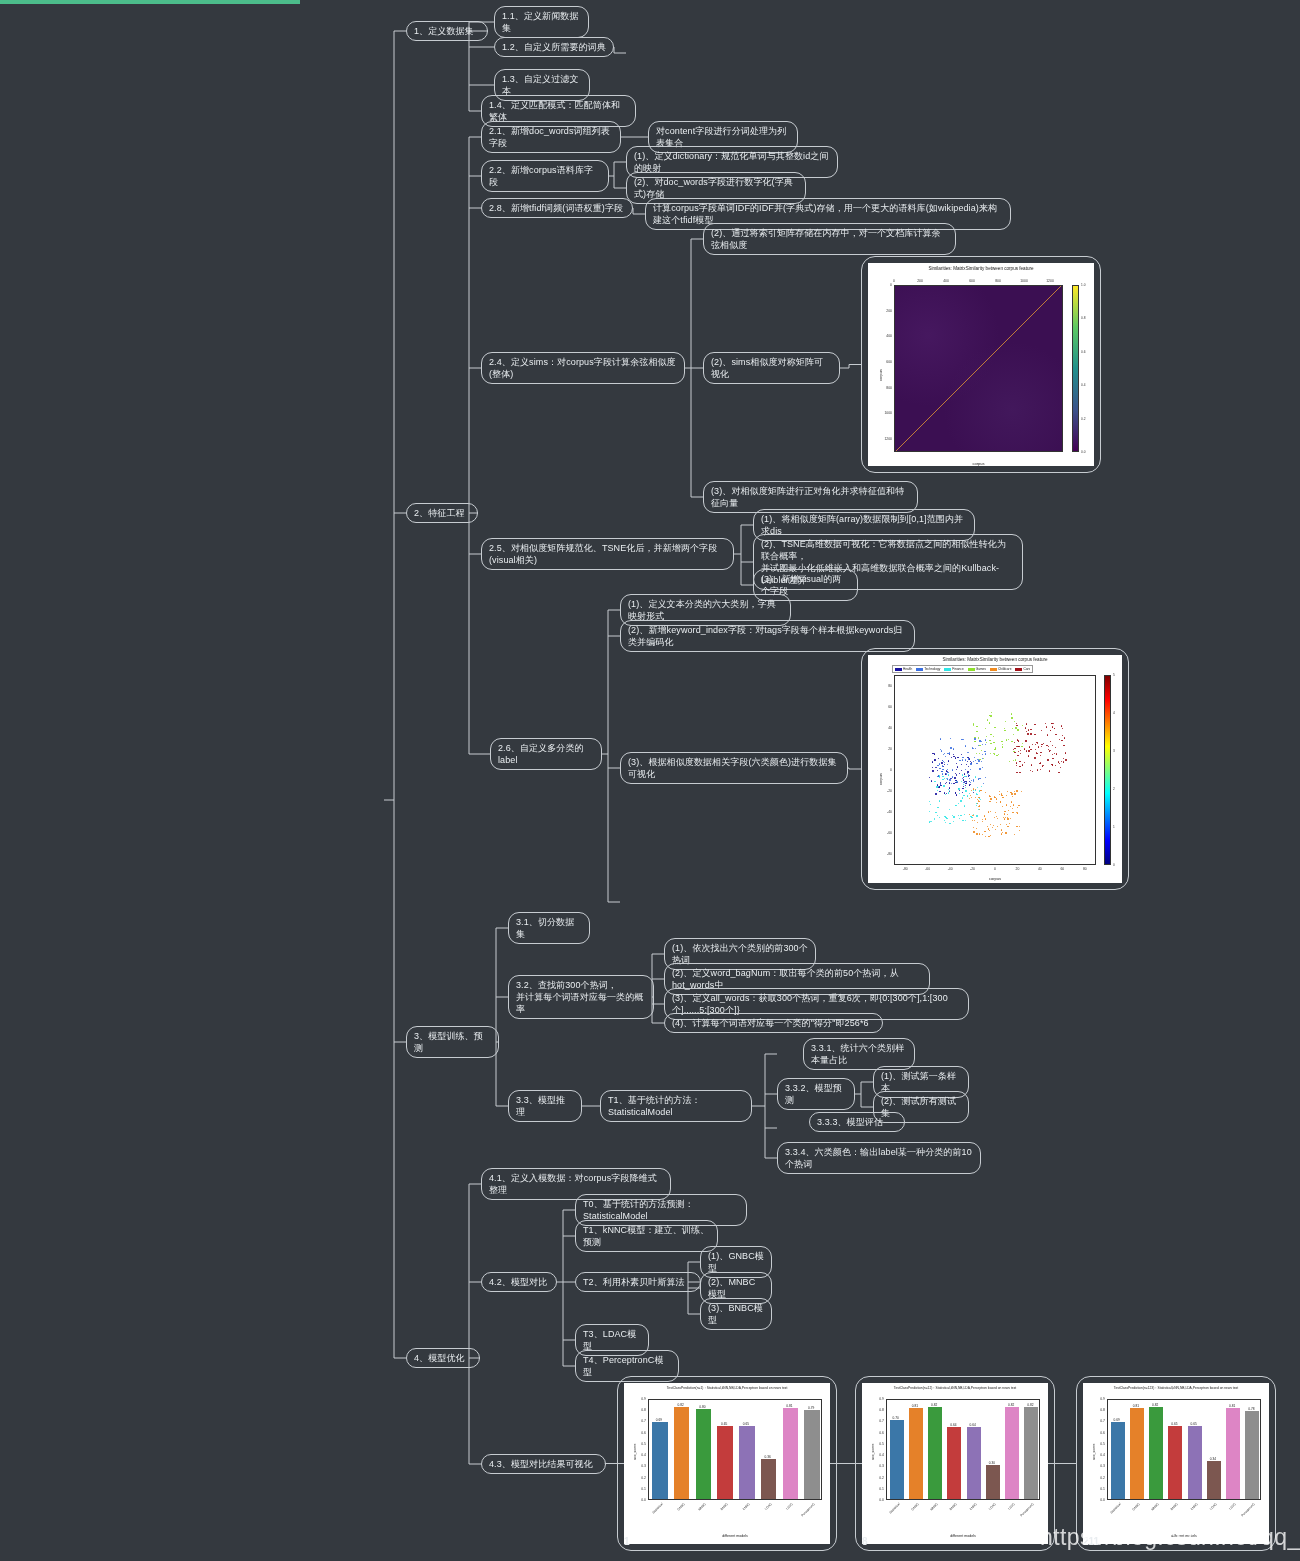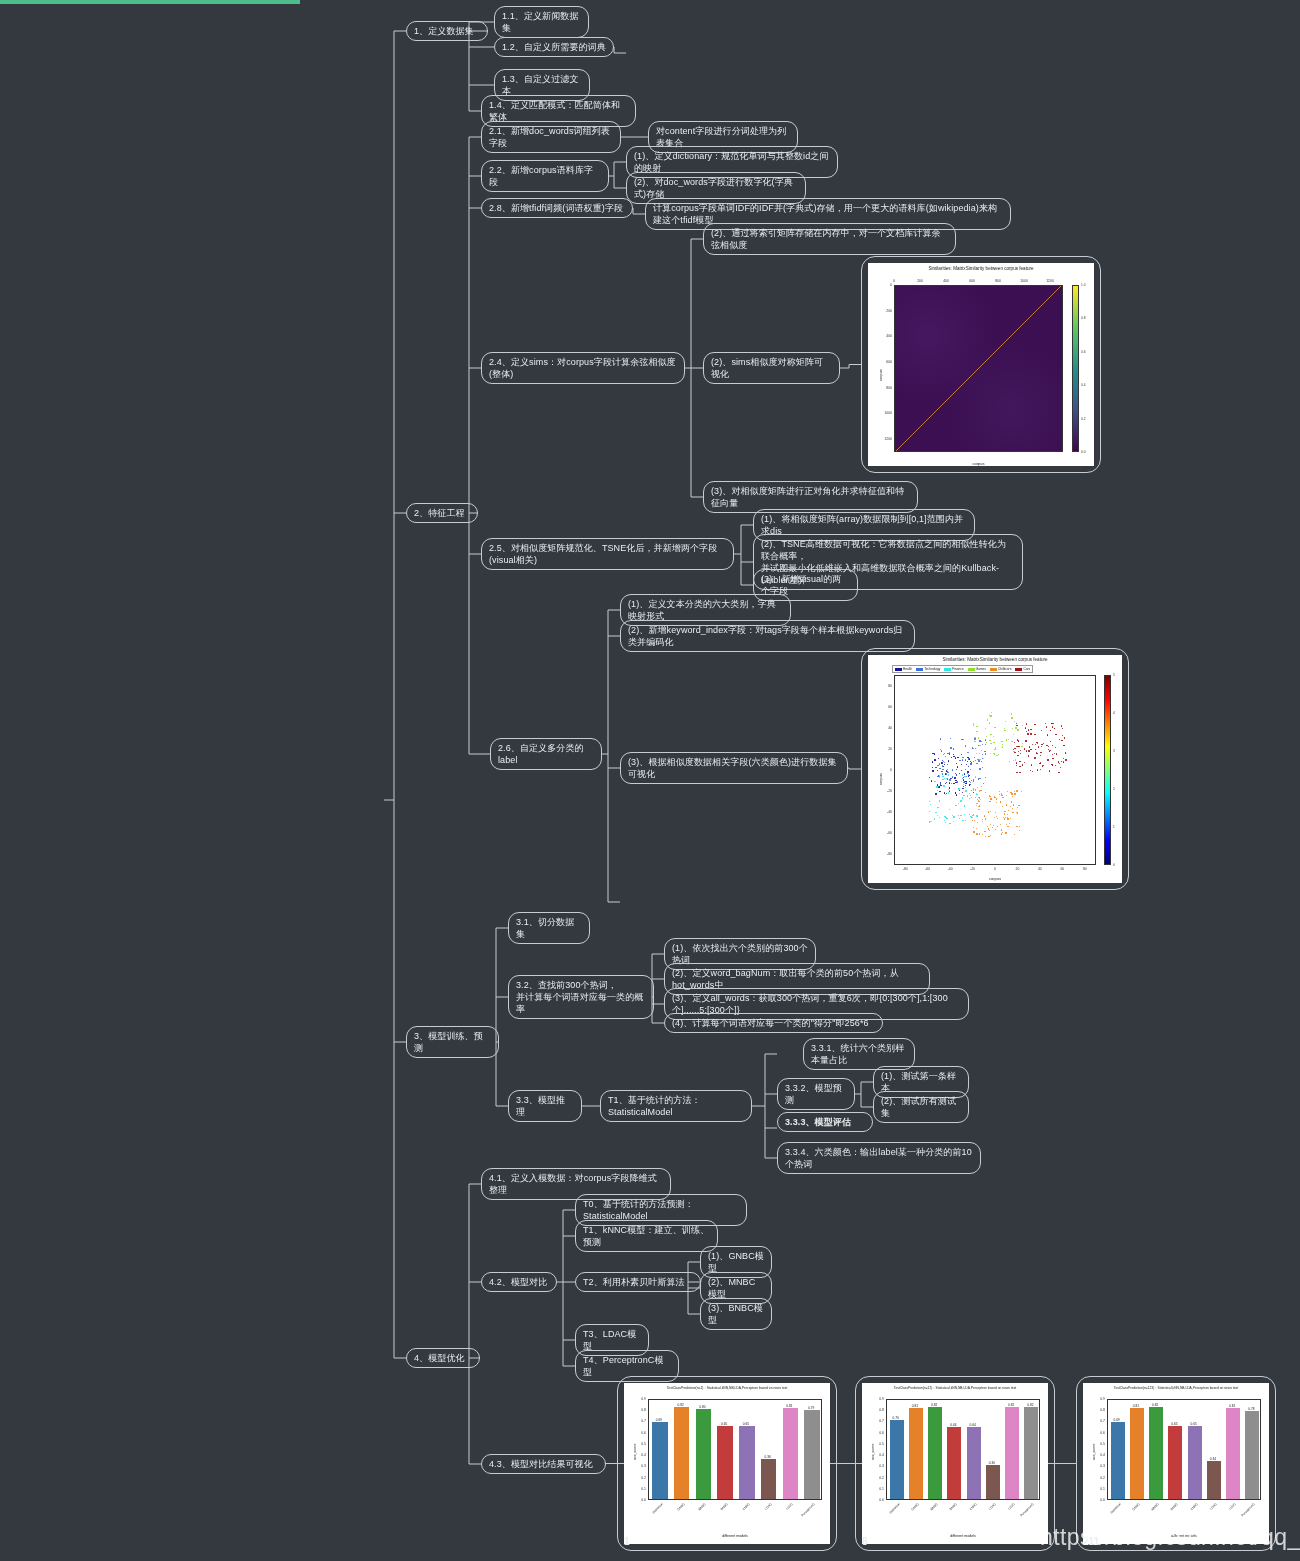--- a/index.html
+++ b/index.html
@@ -161,21 +161,21 @@
   <div class="node" style="left:664px;top:988px;width:305px;">(3)、定义all_words：获取300个热词，重复6次，即{0:[300个],1:[300个]......5:[300个]}</div>
   <div class="node" style="left:664px;top:1013px;width:219px;">(4)、计算每个词语对应每一个类的"得分"即256*6</div>
 
   <div class="node" style="left:508px;top:1090px;width:74px;">3.3、模型推理</div>
   <div class="node" style="left:600px;top:1090px;width:152px;">T1、基于统计的方法：
 StatisticalModel</div>
   <div class="node" style="left:777px;top:1038px;width:112px;margin-left:26px;">3.3.1、统计六个类别样本量占比</div>
   <div class="node" style="left:777px;top:1078px;width:78px;">3.3.2、模型预测</div>
   <div class="node" style="left:873px;top:1066px;width:96px;">(1)、测试第一条样本</div>
   <div class="node" style="left:873px;top:1091px;width:96px;">(2)、测试所有测试集</div>
-  <div class="node" style="left:777px;top:1112px;width:96px;font-weight:bold;">3.3.3、模型评估</div>
+  <div class="node" style="left:809px;top:1112px;width:96px;">3.3.3、模型评估</div>
   <div class="node" style="left:777px;top:1142px;width:204px;">3.3.4、六类颜色：输出label某一种分类的前10个热词</div>
 
   <div class="node" style="left:406px;top:1348px;width:74px;">4、模型优化</div>
   <div class="node" style="left:481px;top:1168px;width:190px;">4.1、定义入模数据：对corpus字段降维式整理</div>
   <div class="node" style="left:481px;top:1272px;width:76px;">4.2、模型对比</div>
   <div class="node" style="left:575px;top:1194px;width:172px;">T0、基于统计的方法预测：StatisticalModel</div>
   <div class="node" style="left:575px;top:1220px;width:143px;">T1、kNNC模型：建立、训练、预测</div>
   <div class="node" style="left:575px;top:1272px;width:126px;">T2、利用朴素贝叶斯算法</div>
   <div class="node" style="left:700px;top:1246px;width:72px;">(1)、GNBC模型</div>
   <div class="node" style="left:700px;top:1272px;width:72px;">(2)、MNBC模型</div>

